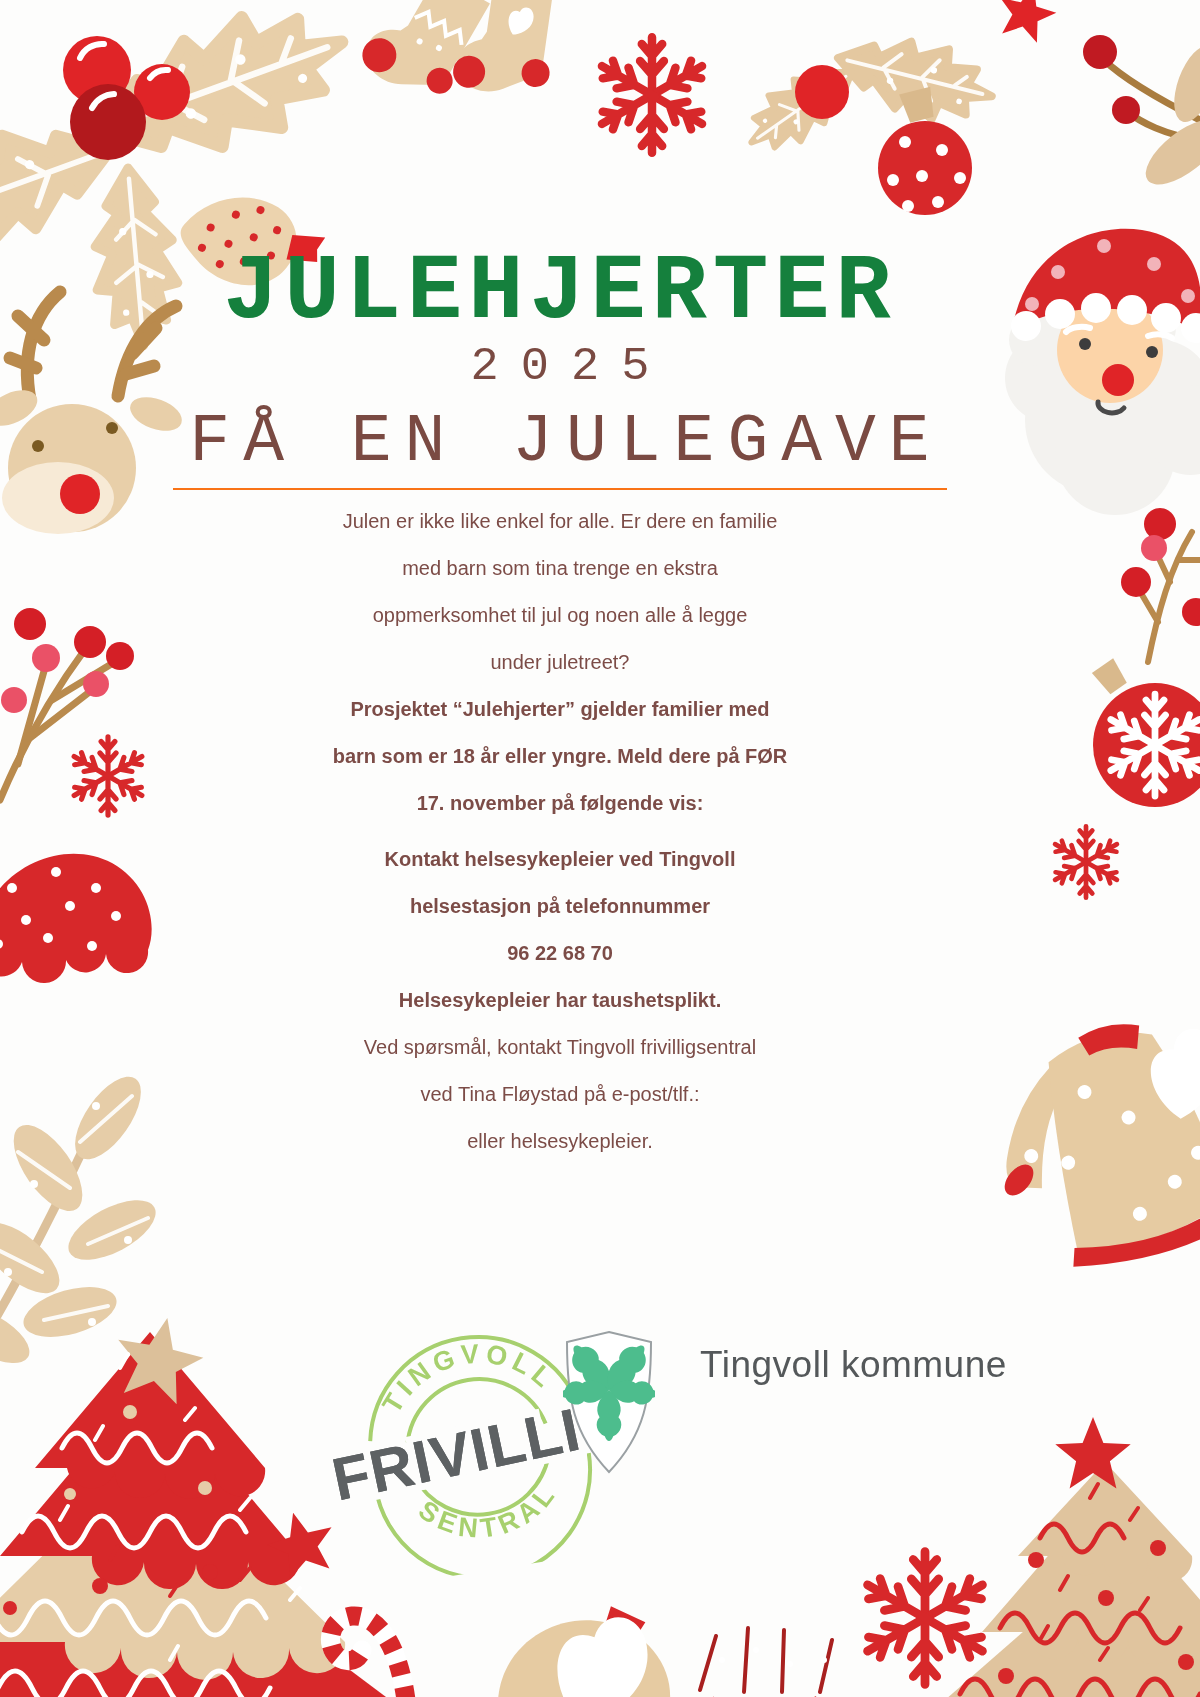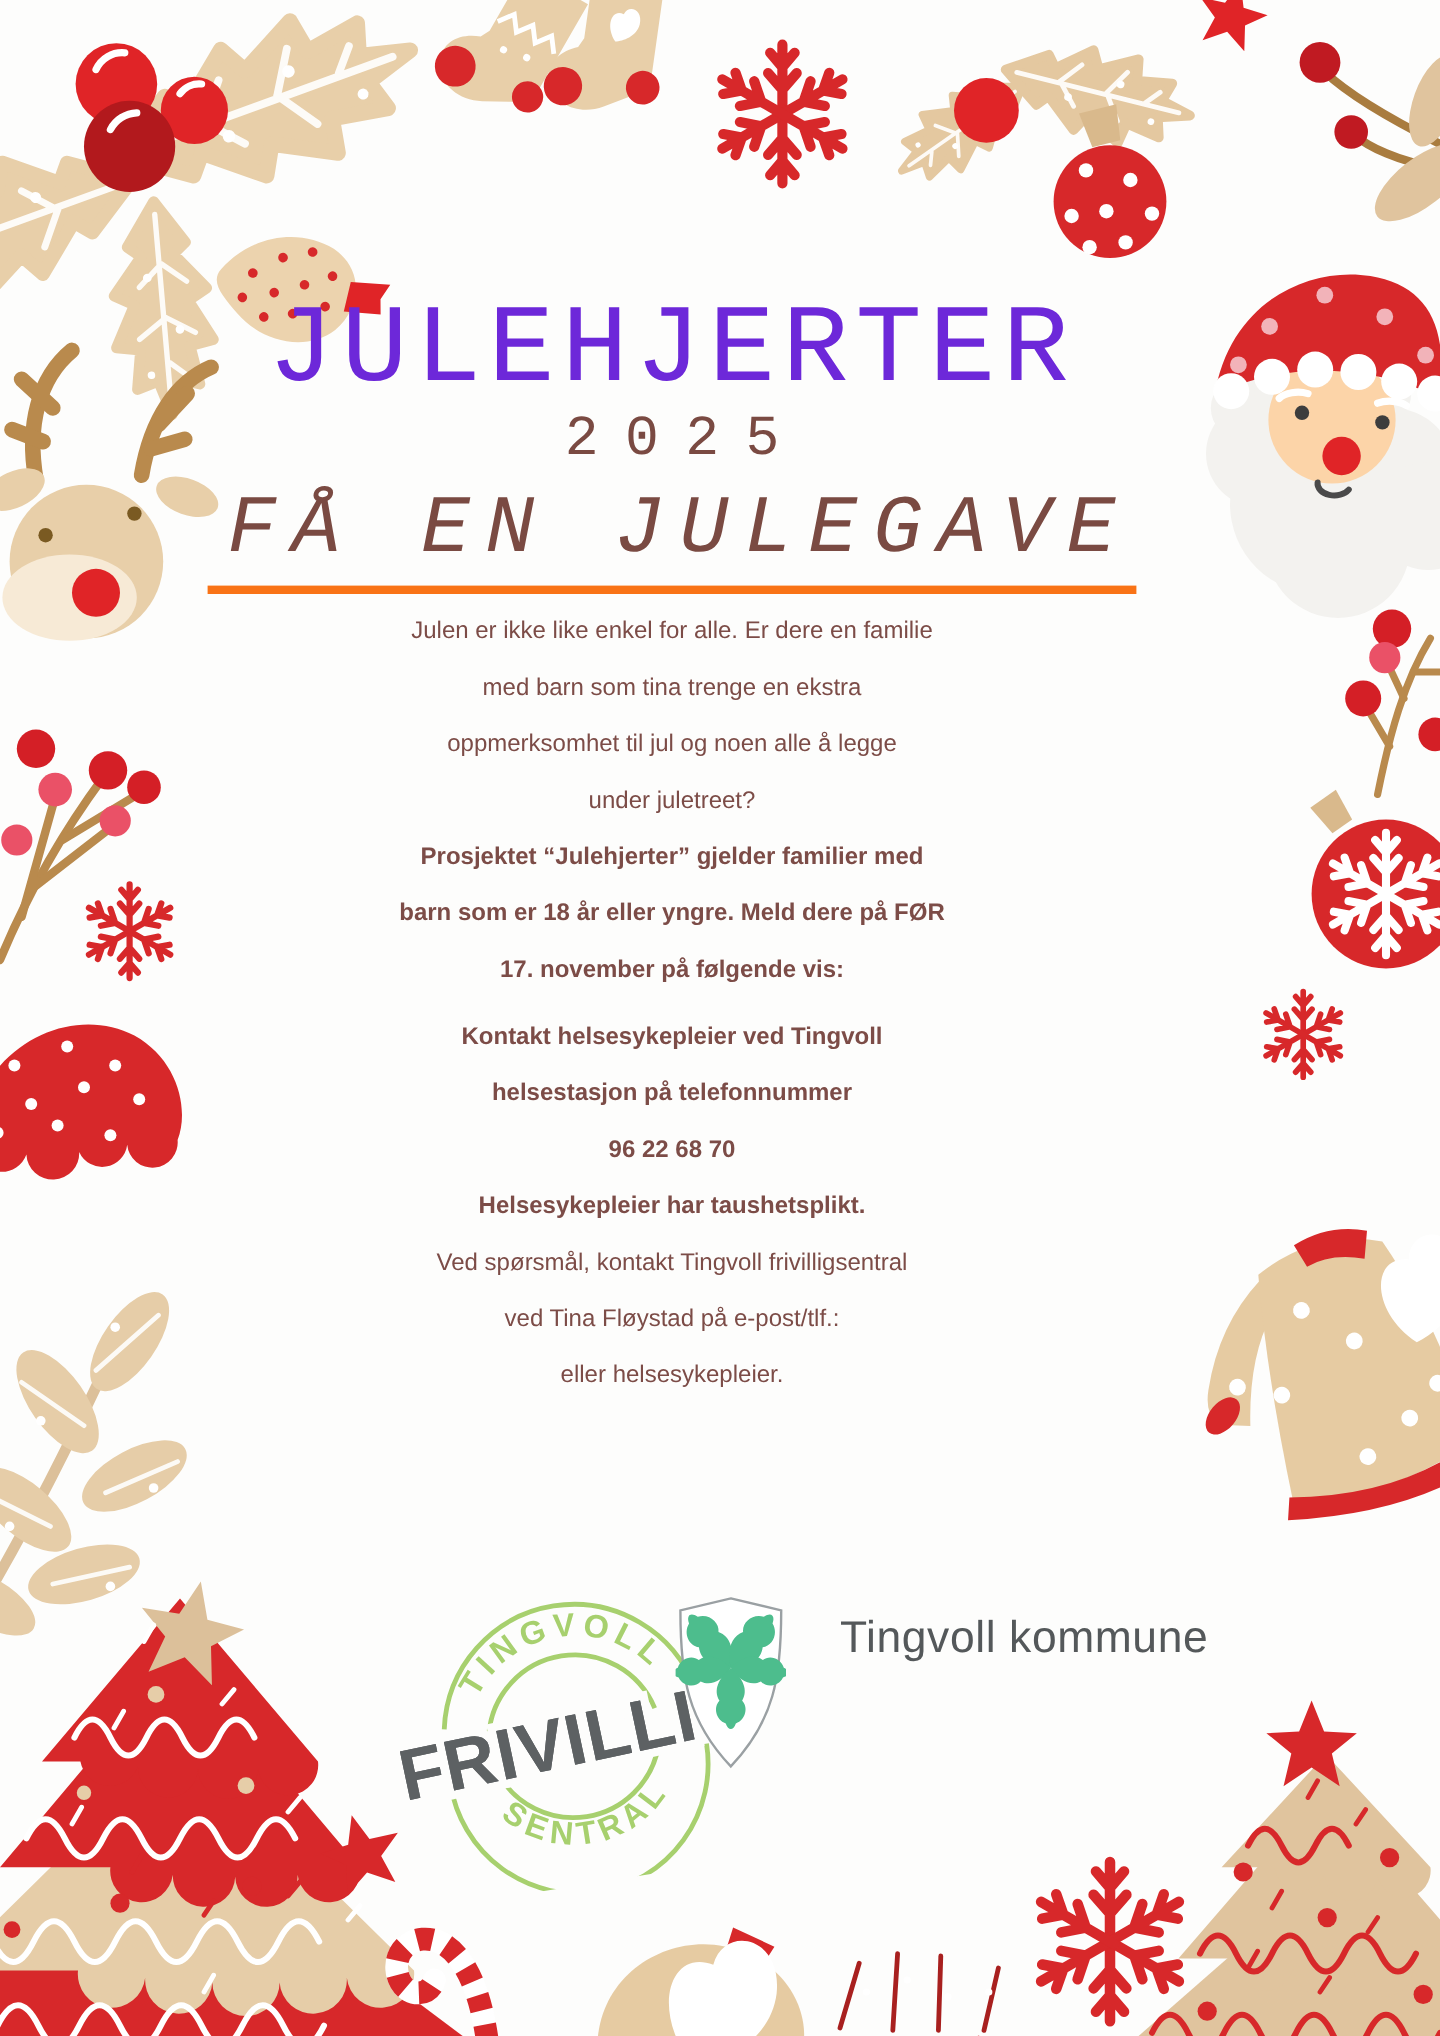--- a/index.html
+++ b/index.html
@@ -1,26 +1,26 @@
 <!DOCTYPE html>
 <html><head>
 <meta charset="utf-8">
 <style>
   html,body{margin:0;padding:0;background:#e9e9e9;}
   .page{position:relative;width:1200px;height:1697px;margin:0 auto;background:#fdfdfc;
         overflow:hidden;font-family:"Liberation Sans",sans-serif;}
   .decor{position:absolute;left:0;top:0;width:1200px;height:1697px;z-index:1;pointer-events:none;}
   .textcol{position:absolute;left:0;top:0;width:1120px;text-align:center;z-index:2;color:#7c4c47;}
   .title{margin-top:247px;font-family:"Liberation Mono","DejaVu Sans Mono",monospace;
-         font-weight:normal;font-size:92px;letter-spacing:6px;color:#6d28d9;line-height:1;}
+         font-weight:bold;font-size:92px;letter-spacing:6px;color:#15803d;line-height:1;}
   .year{margin-top:4px;font-family:"Liberation Mono","DejaVu Sans Mono",monospace;
         font-size:47px;letter-spacing:22px;text-indent:22px;color:#7a4a42;line-height:1;}
   .subtitle{display:inline-block;margin-top:18px;font-family:"Liberation Mono","DejaVu Sans Mono",monospace;
         font-size:68px;letter-spacing:13px;color:#7a4a42;line-height:1;
-        border-bottom:7px solid #f97316;padding:0 4px 12px 16px;font-style:italic;}
+        border-bottom:2px solid #f97316;padding:0 4px 12px 16px;}
   .para div{font-size:20px;line-height:47px;}
   .intro{margin-top:8px;}
   .project div,.contact div{font-weight:bold;}
   .contact{margin-top:9px;text-align:center;}
   .questions{}
   .logo-frivillig{position:absolute;left:312px;top:1318px;z-index:2;transform:rotate(-9deg);}
   .logo-shield{position:absolute;left:563px;top:1328px;z-index:2;}
   .logo-kommune-name{position:absolute;left:700px;top:1344px;z-index:2;
         font-size:37px;color:#54585a;letter-spacing:0.5px;}
 </style>

